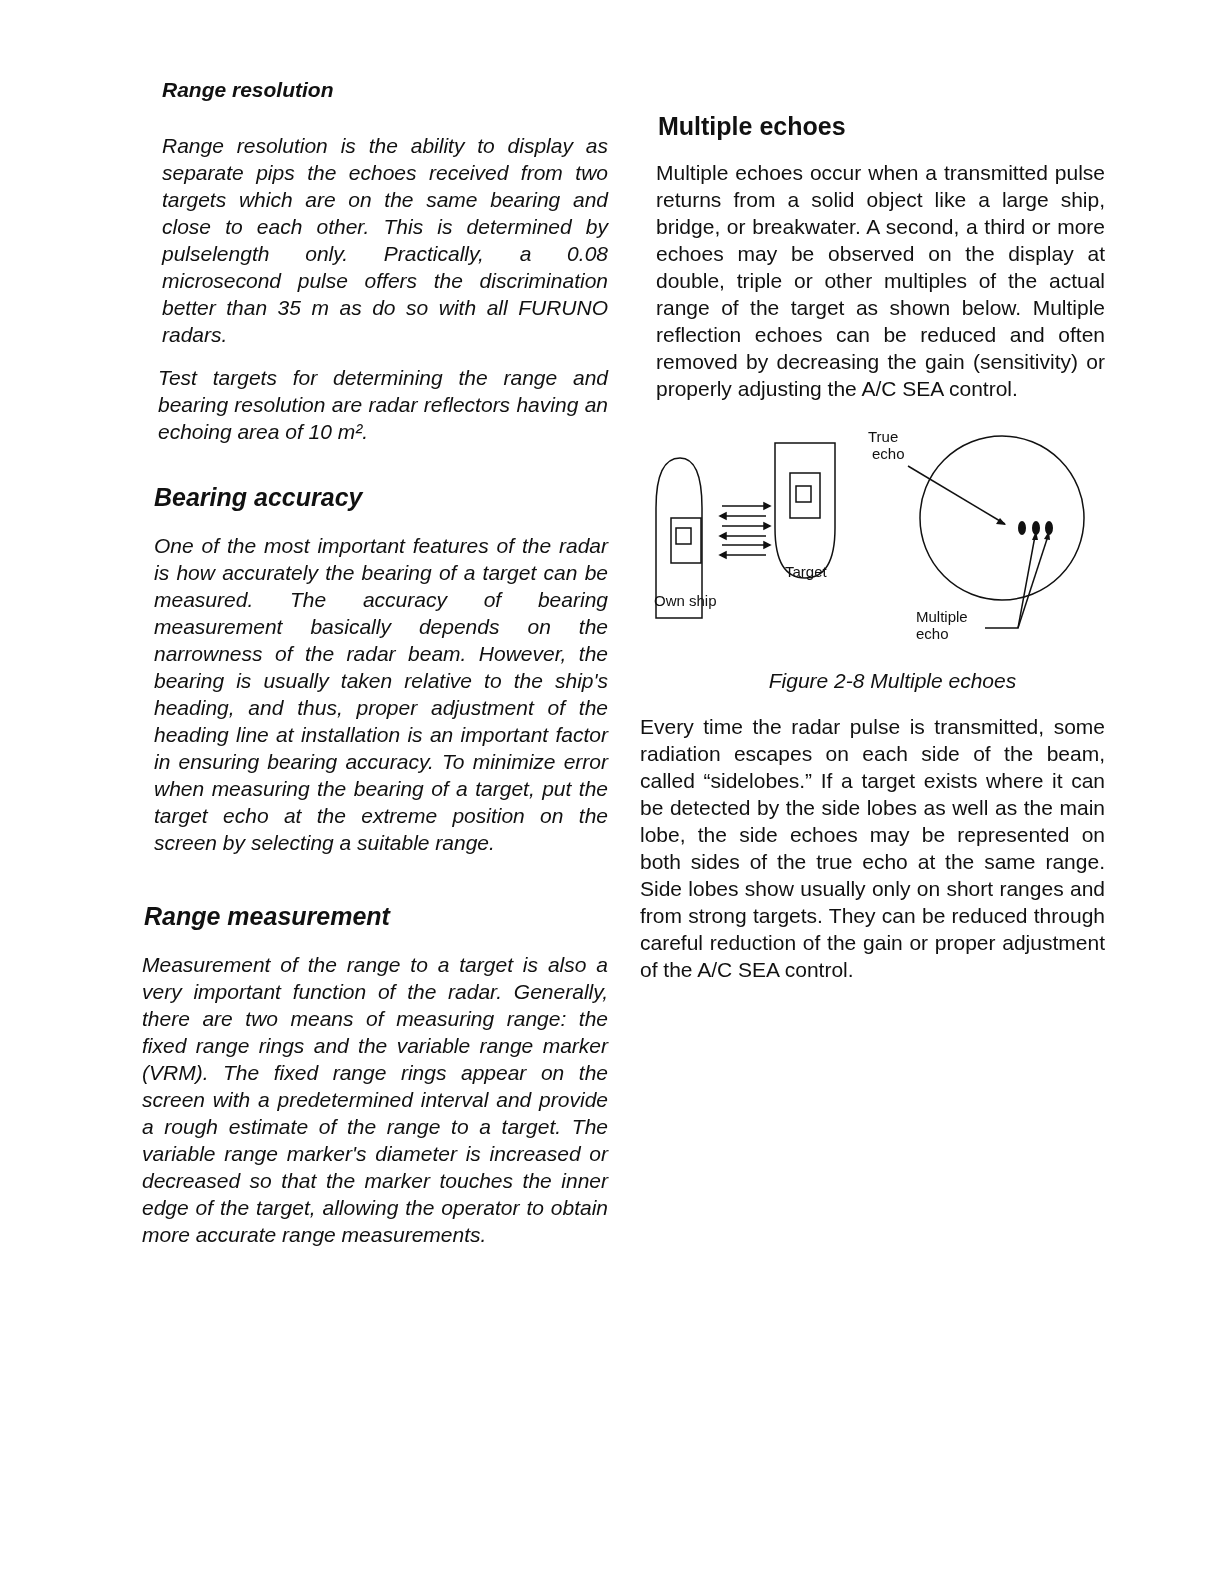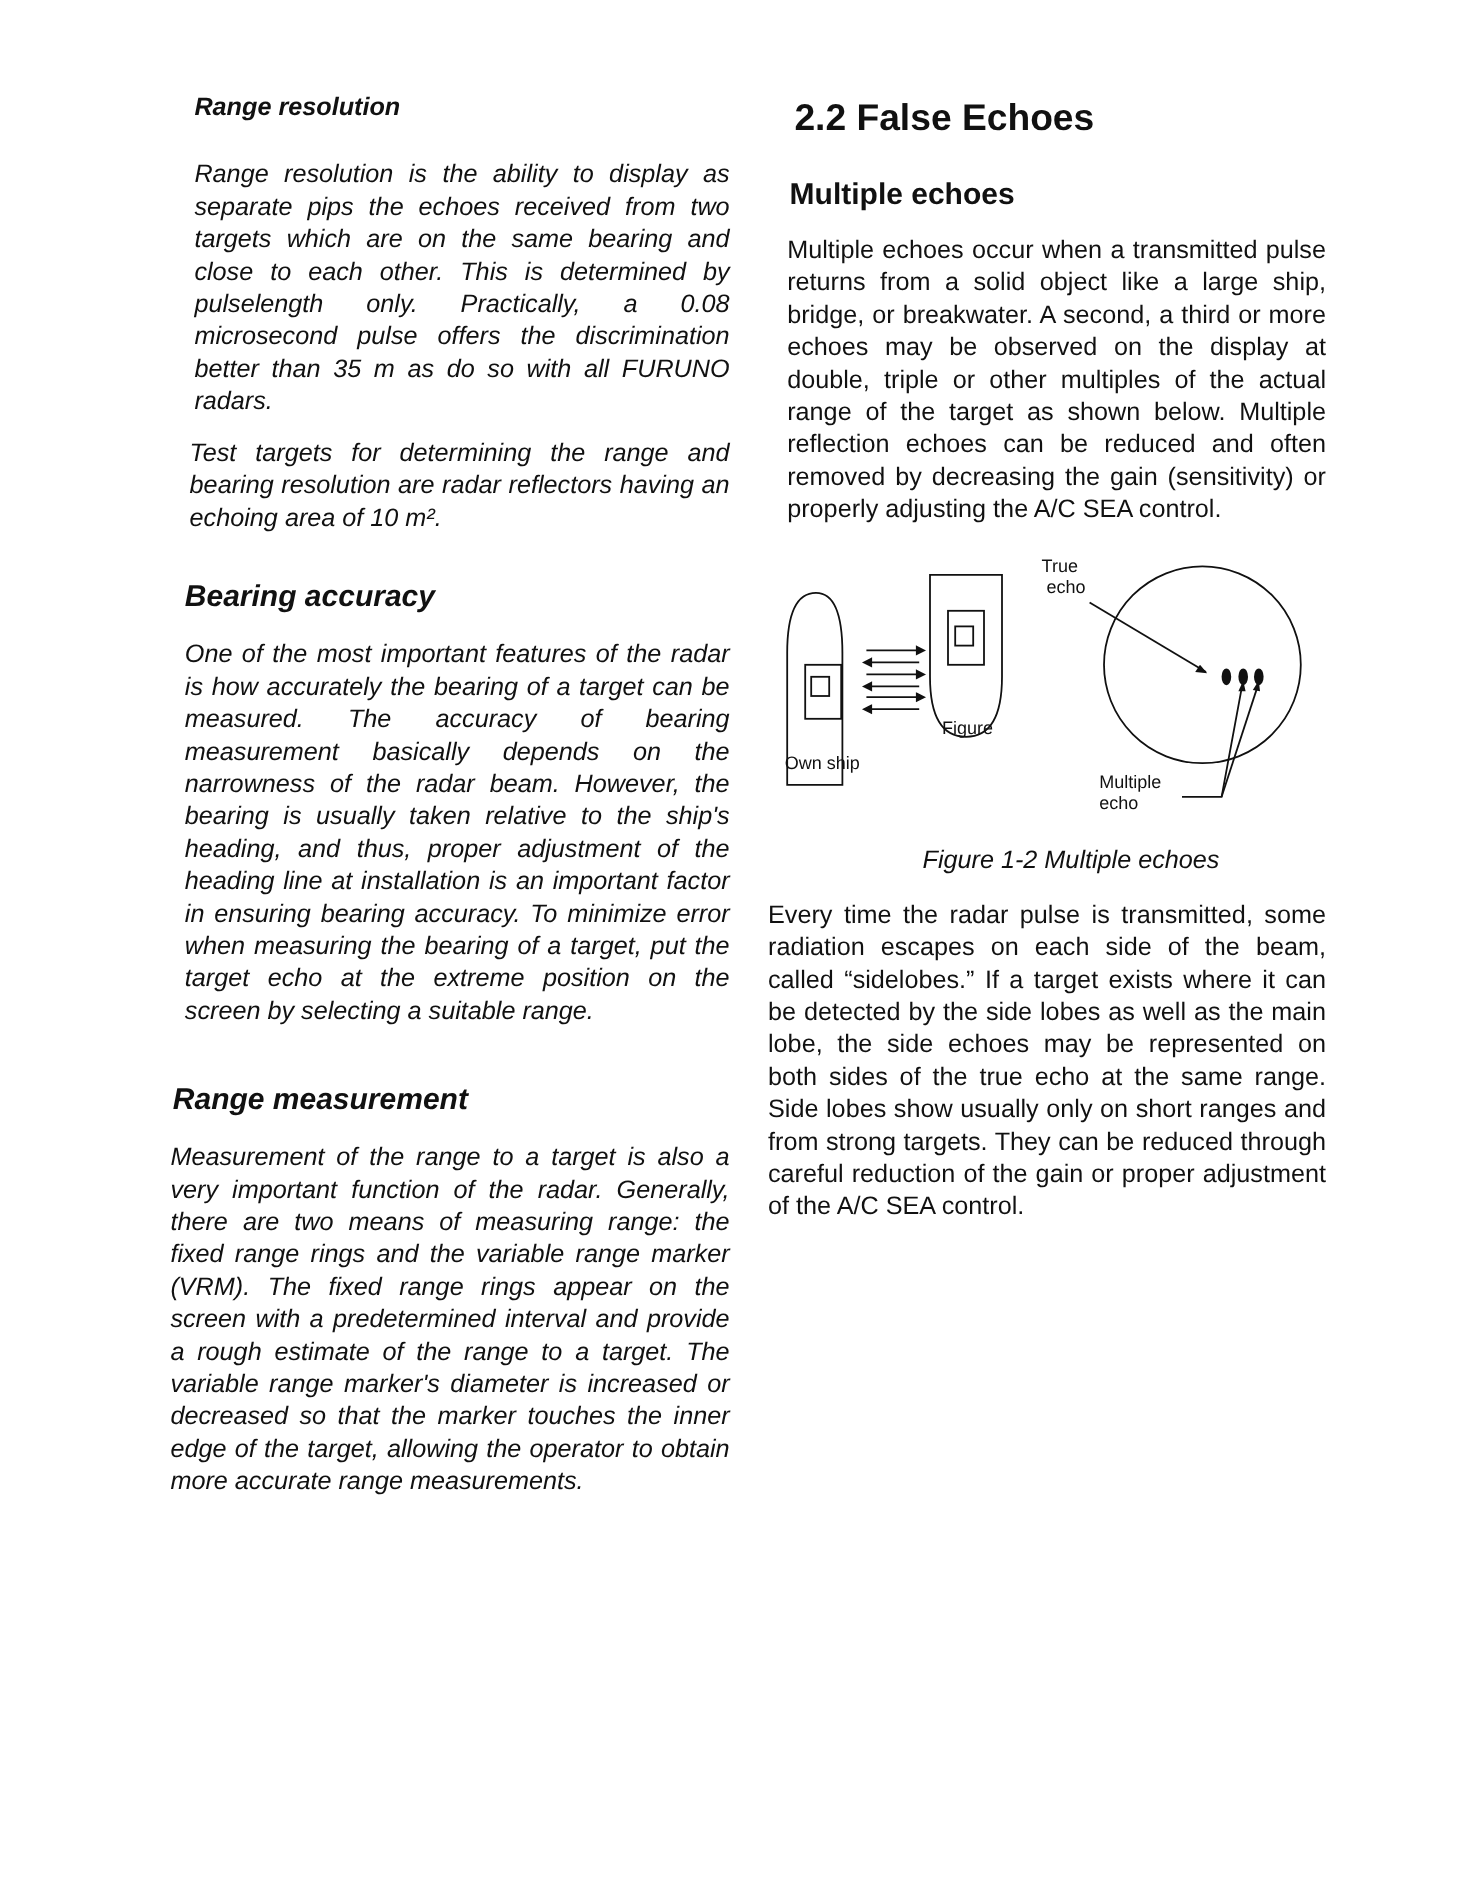--- a/index.html
+++ b/index.html
@@ -25,21 +25,20 @@
   <p style="margin:16px 0 0 10px;">Test targets for determining the range and bearing resolution are radar reflectors having an echoing area of 10 m².</p>
 
   <div class="h3" style="margin:38px 0 0 6px;">Bearing accuracy</div>
   <p style="margin:20px 0 0 6px;">One of the most important features of the radar is how accurately the bearing of a target can be measured. The accuracy of bearing measurement basically depends on the narrowness of the radar beam. However, the bearing is usually taken relative to the ship's heading, and thus, proper adjustment of the heading line at installation is an important factor in ensuring bearing accuracy. To minimize error when measuring the bearing of a target, put the target echo at the extreme position on the screen by selecting a suitable range.</p>
 
   <div class="h3" style="margin:46px 0 0 -4px;">Range measurement</div>
   <p style="margin:20px 0 0 -6px;">Measurement of the range to a target is also a very important function of the radar. Generally, there are two means of measuring range: the fixed range rings and the variable range marker (VRM). The fixed range rings appear on the screen with a predetermined interval and provide a rough estimate of the range to a target. The variable range marker's diameter is increased or decreased so that the marker touches the inner edge of the target, allowing the operator to obtain more accurate range measurements.</p>
 </div>
 
 <div class="col right">
-  <div class="h2">2.2 False Echoes</div>
 
   <div class="h3" style="margin:32px 0 0 18px;">Multiple echoes</div>
   <p style="margin:18px 0 0 16px;">Multiple echoes occur when a transmitted pulse returns from a solid object like a large ship, bridge, or breakwater. A second, a third or more echoes may be observed on the display at double, triple or other multiples of the actual range of the target as shown below. Multiple reflection echoes can be reduced and often removed by decreasing the gain (sensitivity) or properly adjusting the A/C SEA control.</p>
 
   <div class="figure">
     <svg width="465" height="235" viewBox="0 0 465 235">
       <path d="M16 190 L16 80 Q16 30 40 30 Q62 30 62 80 L62 190 Z" fill="none" stroke="#111" stroke-width="1.5"></path>
       <rect x="31" y="90" width="30" height="45" fill="none" stroke="#111" stroke-width="1.5"></rect>
       <rect x="36" y="100" width="15" height="16" fill="none" stroke="#111" stroke-width="1.5"></rect>
       <g stroke="#111" stroke-width="1.5">
@@ -64,22 +63,22 @@
       <polygon points="366,97 356,96 360,90" fill="#111"></polygon>
       <ellipse cx="382" cy="100" rx="4" ry="7" fill="#111"></ellipse>
       <ellipse cx="396" cy="100" rx="4" ry="7" fill="#111"></ellipse>
       <ellipse cx="409" cy="100" rx="4" ry="7" fill="#111"></ellipse>
       <polyline points="345,200 378,200 395,108" fill="none" stroke="#111" stroke-width="1.5"></polyline>
       <line x1="378" y1="200" x2="408" y2="108" stroke="#111" stroke-width="1.5"></line>
       <polygon points="396,103 392,112 398,112" fill="#111"></polygon>
       <polygon points="409,103 404,111 410,112" fill="#111"></polygon>
     </svg>
     <div class="lbl" style="left:14px;top:164px;">Own ship</div>
-    <div class="lbl" style="left:145px;top:135px;">Figure</div>
+    <div class="lbl" style="left:145px;top:135px;">Target</div>
     <div class="lbl" style="left:228px;top:0px;">True</div>
     <div class="lbl" style="left:232px;top:17px;">echo</div>
     <div class="lbl" style="left:276px;top:180px;">Multiple</div>
     <div class="lbl" style="left:276px;top:197px;">echo</div>
   </div>
-  <div class="figcap" style="margin-left:40px;">Figure 1-2 Multiple echoes</div>
+  <div class="figcap" style="margin-left:40px;">Figure 2-8 Multiple echoes</div>
 
   <p style="margin:20px 0 0 0;">Every time the radar pulse is transmitted, some radiation escapes on each side of the beam, called “sidelobes.” If a target exists where it can be detected by the side lobes as well as the main lobe, the side echoes may be represented on both sides of the true echo at the same range. Side lobes show usually only on short ranges and from strong targets. They can be reduced through careful reduction of the gain or proper adjustment of the A/C SEA control.</p>
 </div>
 
 </body></html>

